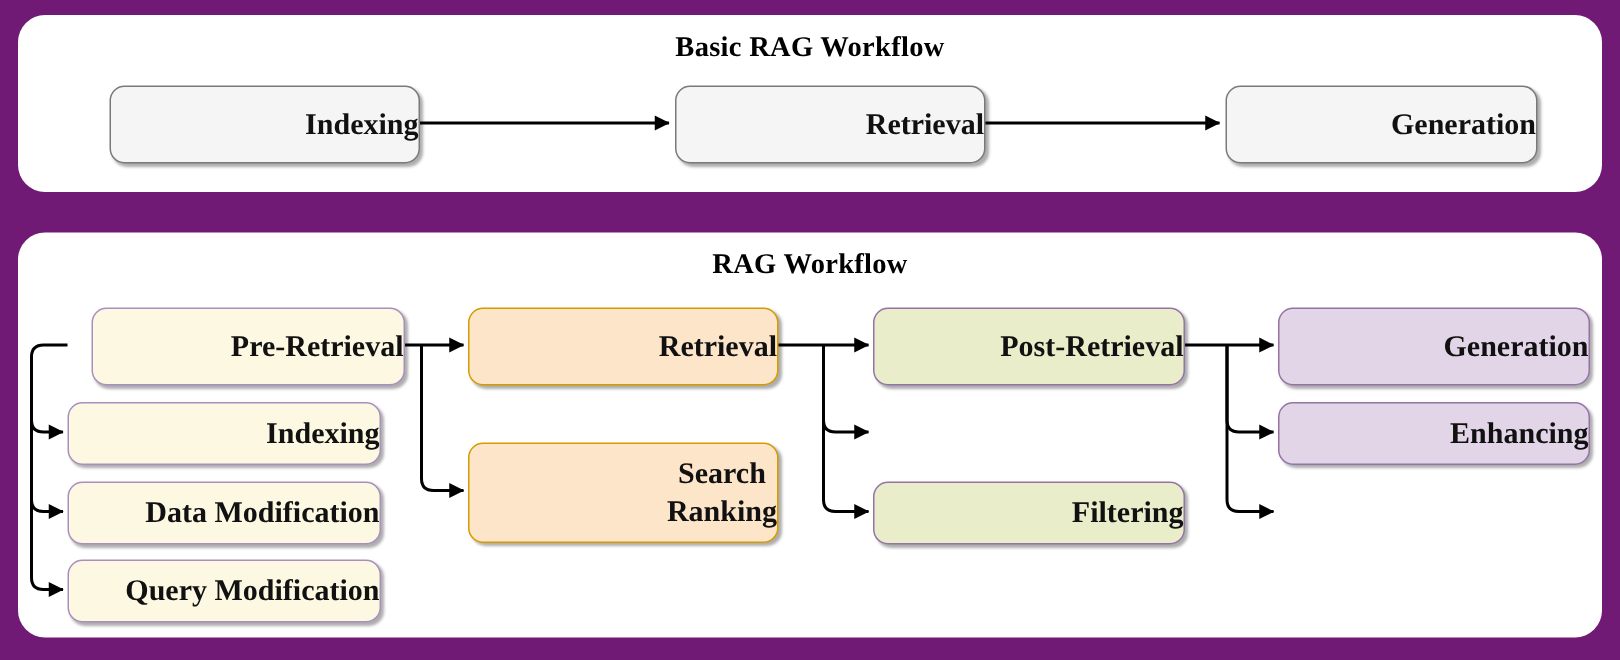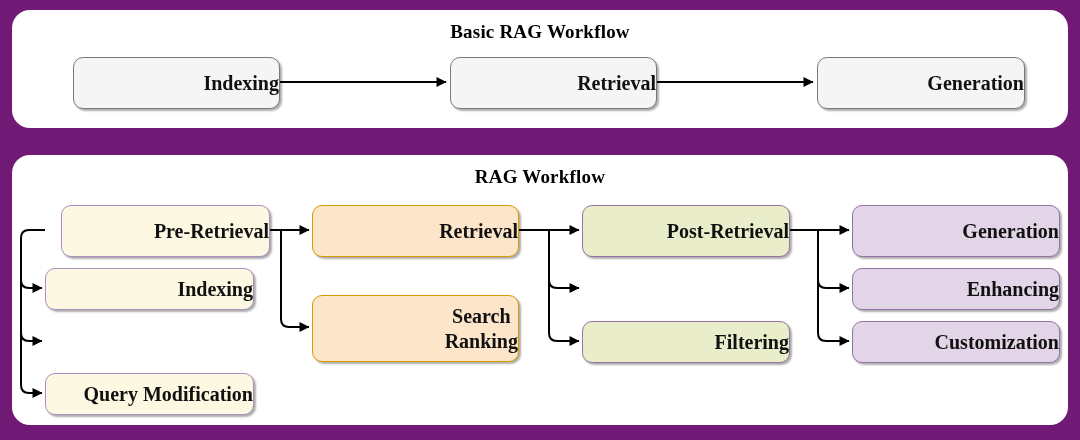--- a/index.html
+++ b/index.html
@@ -76,20 +76,23 @@
   <div class="node node-gray" style="left:817px;top:57px;width:206px;height:50px">
     <span>Generation</span>
   </div>
 
   <div class="node node-cream" style="left:61px;top:205px;width:207px;height:50px">
     <span>Pre-Retrieval</span>
   </div>
   <div class="node node-cream" style="left:45px;top:268px;width:207px;height:40px">
     <span>Indexing</span>
   </div>
+  <div class="node node-cream" style="left:45px;top:321px;width:207px;height:40px">
+    <span>Data Modification</span>
+  </div>
   <div class="node node-cream" style="left:45px;top:373px;width:207px;height:40px">
     <span>Query Modification</span>
   </div>
 
   <div class="node node-orange" style="left:312px;top:205px;width:205px;height:50px">
     <span>Retrieval</span>
   </div>
   <div class="node node-orange" style="left:312px;top:295px;width:205px;height:65px">
     <span>Search
 Ranking</span>
@@ -101,17 +104,14 @@
   <div class="node node-green" style="left:582px;top:321px;width:206px;height:40px">
     <span>Filtering</span>
   </div>
 
   <div class="node node-purple" style="left:852px;top:205px;width:206px;height:50px">
     <span>Generation</span>
   </div>
   <div class="node node-purple" style="left:852px;top:268px;width:206px;height:40px">
     <span>Enhancing</span>
   </div>
-  <div class="node node-purple" style="left:852px;top:321px;width:206px;height:40px">
-    <span>Customization</span>
-  </div>
 
 </div>
 
 </body></html>

